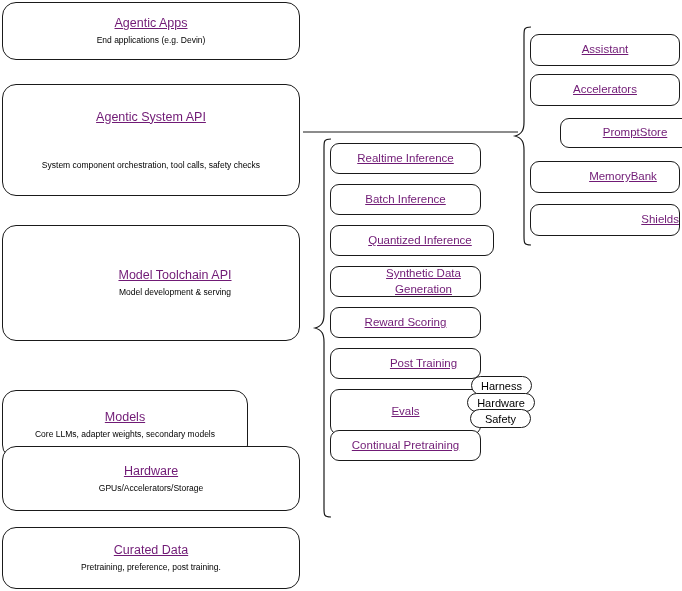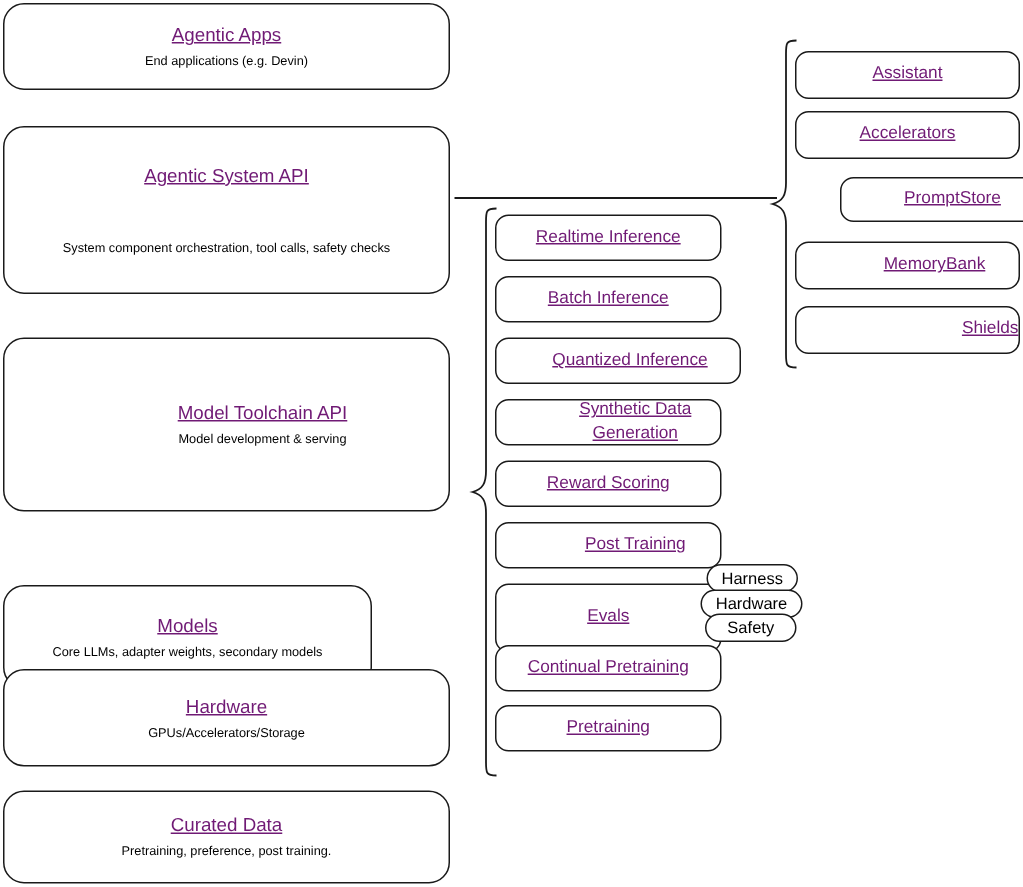--- a/index.html
+++ b/index.html
@@ -150,23 +150,20 @@
   </div>
   <div class="box leaf-box" style="left:330px; top:348px; width:151px; height:31px;padding-left:36px;">
     <div class="title">Post Training</div>
   </div>
   <div class="box leaf-box" style="left:330px; top:389px; width:151px; height:46px;">
     <div class="title">Evals</div>
   </div>
   <div class="box leaf-box" style="left:330px; top:430px; width:151px; height:31px;">
     <div class="title">Continual Pretraining</div>
   </div>
-  <div class="box leaf-box" style="left:330px; top:470px; width:151px; height:31px;">
-    <div class="title">Pretraining</div>
-  </div>
 
   <div class="pill" style="left:471px; top:376px; width:61px; height:19px;">
     <div class="title">Harness</div>
   </div>
   <div class="pill" style="left:467px; top:393px; width:68px; height:19px;">
     <div class="title">Hardware</div>
   </div>
   <div class="pill" style="left:470px; top:409px; width:61px; height:19px;">
     <div class="title">Safety</div>
   </div>

